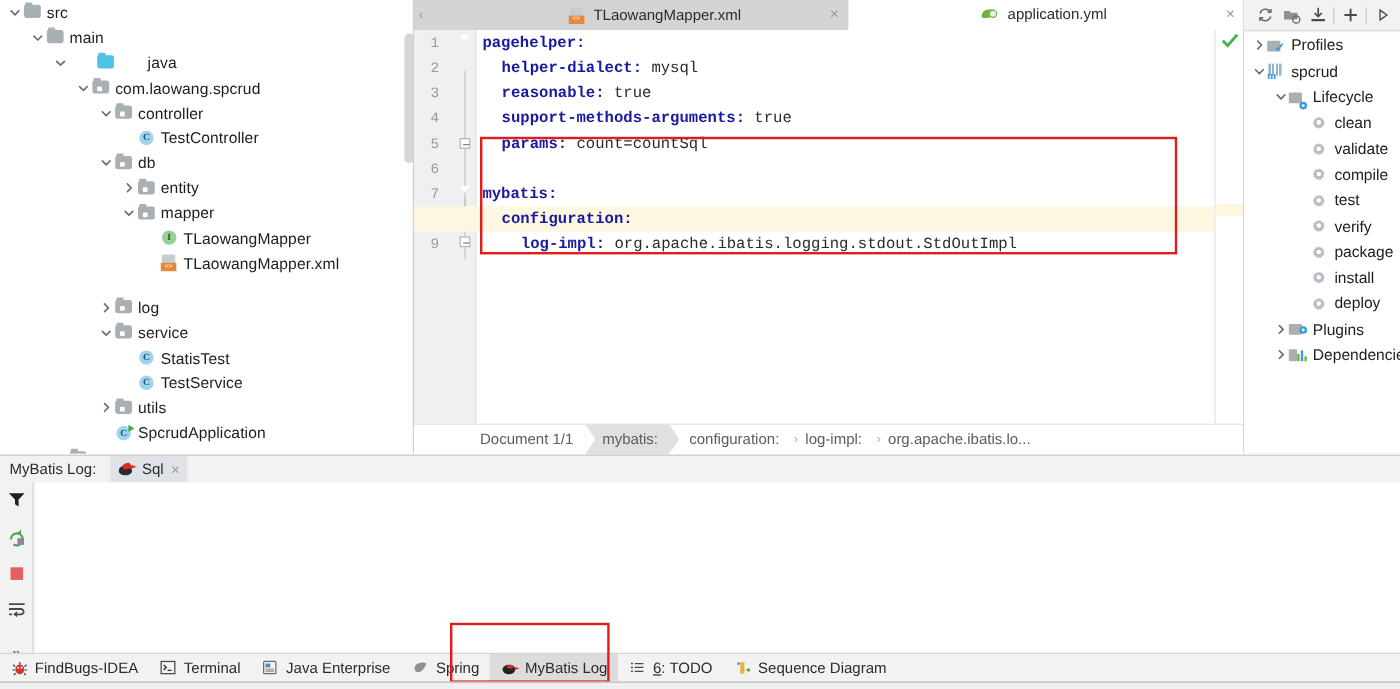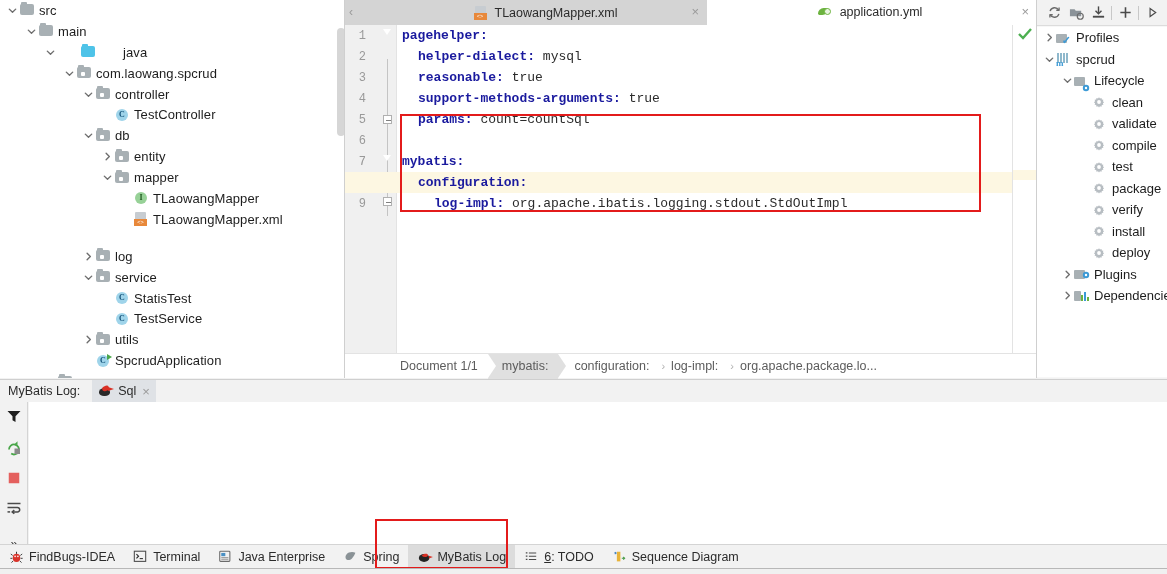--- a/index.html
+++ b/index.html
@@ -467,21 +467,21 @@
 
     <div id="redbox-code"></div>
 
     <div id="breadcrumb">
       <div class="crumb" style="padding-left:55px;">Document 1/1</div>
       <div class="crumb chev">mybatis:</div>
       <div class="crumb" style="padding-left:16px;">configuration:</div>
       <div class="crumb-sep">›</div>
       <div class="crumb" style="padding-left:4px;">log-impl:</div>
       <div class="crumb-sep">›</div>
-      <div class="crumb" style="padding-left:4px;">org.apache.package.lo...</div>
+      <div class="crumb" style="padding-left:4px;">org.apache.ibatis.lo...</div>
     </div>
   </div>
   <div id="editor-border-r"></div>
 
   <div id="maven-panel">
     <div id="maven-toolbar">
       <div class="mv-ic">
         <svg viewBox="0 0 16 16" width="15" height="15" fill="none" stroke="#6b6b6b" stroke-width="1.4">
           <path d="M12.5 5.5A5 5 0 0 0 3.3 6.6"></path>
             <path d="M3.5 10.5A5 5 0 0 0 12.7 9.4"></path>
@@ -603,31 +603,31 @@
             <span class="mlabel">test</span>
           </div>
           <div class="mrow" style="padding-left: 42px;">
             <span class="tw"></span>
             <span class="ti">
               <span style="position:absolute;left:1px;top:2px;"><svg viewBox="0 0 12 12" width="12" height="12">
                   <path d="M6 1.2l1 1.2 1.5-.5.3 1.6 1.6.3-.5 1.5 1.2 1-1.2 1 .5 1.5-1.6.3-.3 1.6-1.5-.5-1 1.2-1-1.2-1.5.5-.3-1.6-1.6-.3.5-1.5-1.2-1 1.2-1-.5-1.5 1.6-.3.3-1.6 1.5.5z" fill="#b7bdc2"></path>
                   <circle cx="6" cy="6" r="1.9" fill="#fff"></circle>
                 </svg></span>
             </span>
-            <span class="mlabel">package</span>
+            <span class="mlabel">verify</span>
           </div>
           <div class="mrow" style="padding-left: 42px;">
             <span class="tw"></span>
             <span class="ti">
               <span style="position:absolute;left:1px;top:2px;"><svg viewBox="0 0 12 12" width="12" height="12">
                   <path d="M6 1.2l1 1.2 1.5-.5.3 1.6 1.6.3-.5 1.5 1.2 1-1.2 1 .5 1.5-1.6.3-.3 1.6-1.5-.5-1 1.2-1-1.2-1.5.5-.3-1.6-1.6-.3.5-1.5-1.2-1 1.2-1-.5-1.5 1.6-.3.3-1.6 1.5.5z" fill="#b7bdc2"></path>
                   <circle cx="6" cy="6" r="1.9" fill="#fff"></circle>
                 </svg></span>
             </span>
-            <span class="mlabel">verify</span>
+            <span class="mlabel">package</span>
           </div>
           <div class="mrow" style="padding-left: 42px;">
             <span class="tw"></span>
             <span class="ti">
               <span style="position:absolute;left:1px;top:2px;"><svg viewBox="0 0 12 12" width="12" height="12">
                   <path d="M6 1.2l1 1.2 1.5-.5.3 1.6 1.6.3-.5 1.5 1.2 1-1.2 1 .5 1.5-1.6.3-.3 1.6-1.5-.5-1 1.2-1-1.2-1.5.5-.3-1.6-1.6-.3.5-1.5-1.2-1 1.2-1-.5-1.5 1.6-.3.3-1.6 1.5.5z" fill="#b7bdc2"></path>
                   <circle cx="6" cy="6" r="1.9" fill="#fff"></circle>
                 </svg></span>
             </span>
             <span class="mlabel">install</span>

